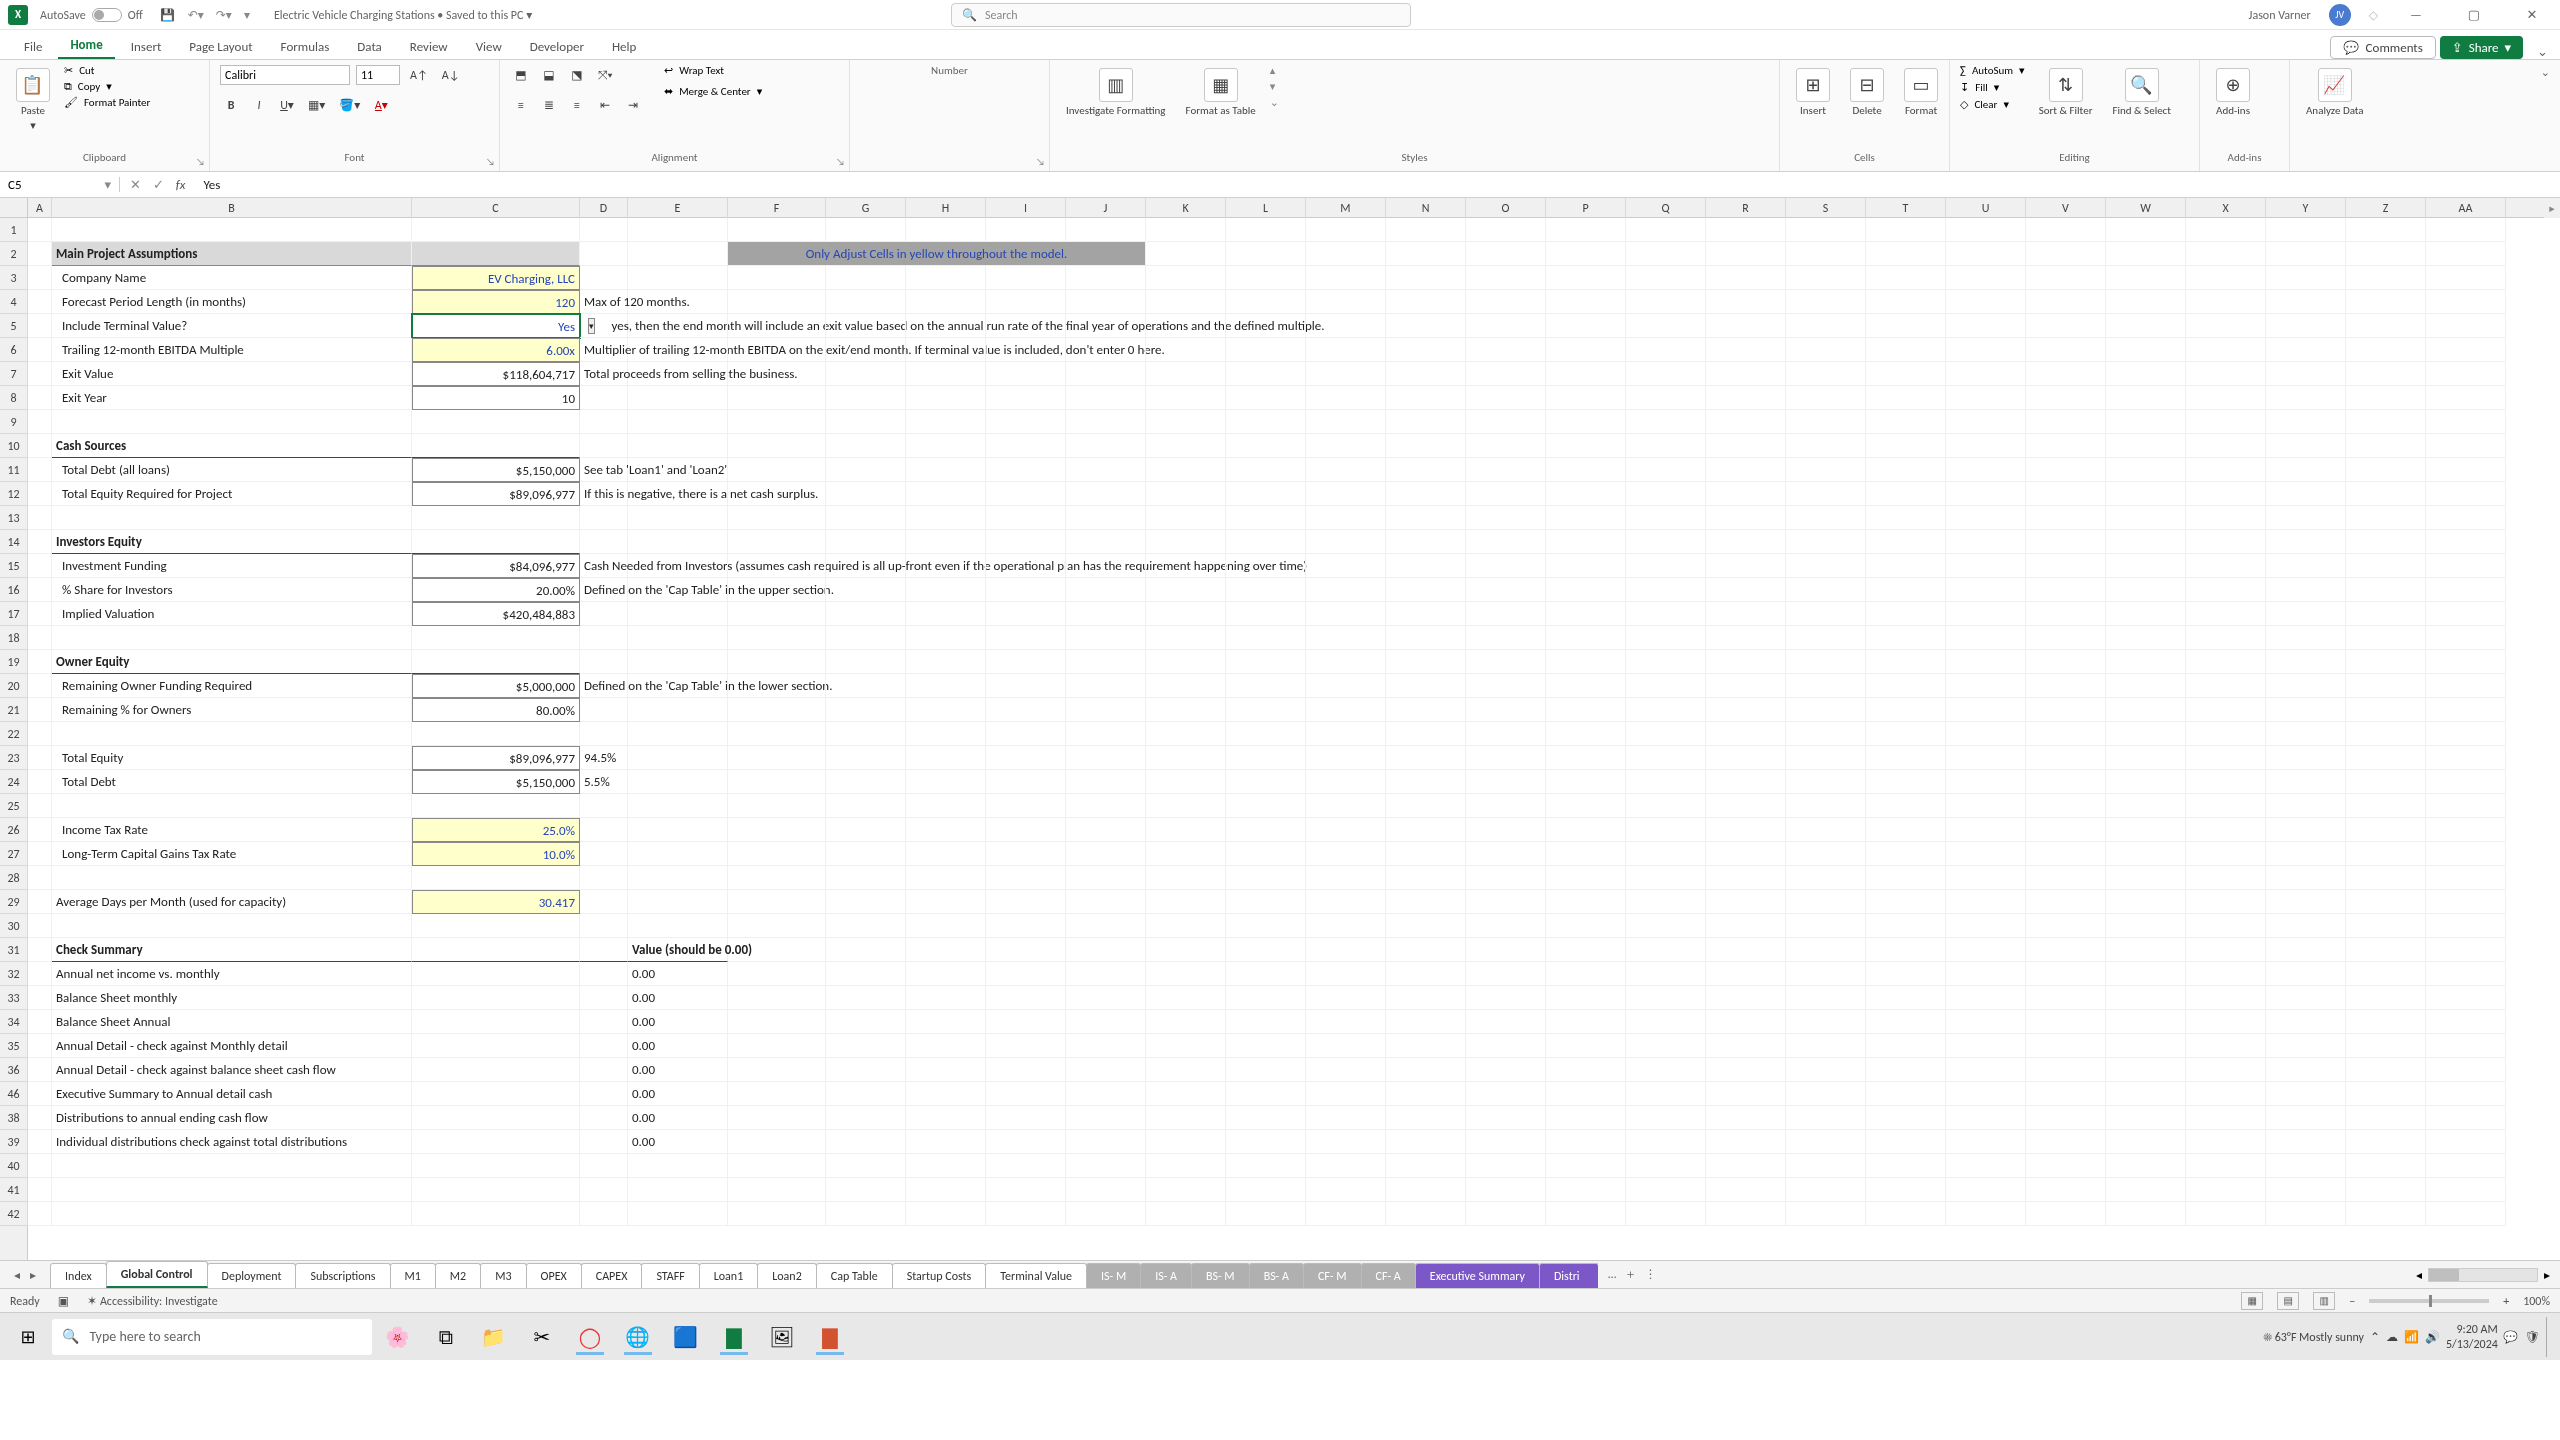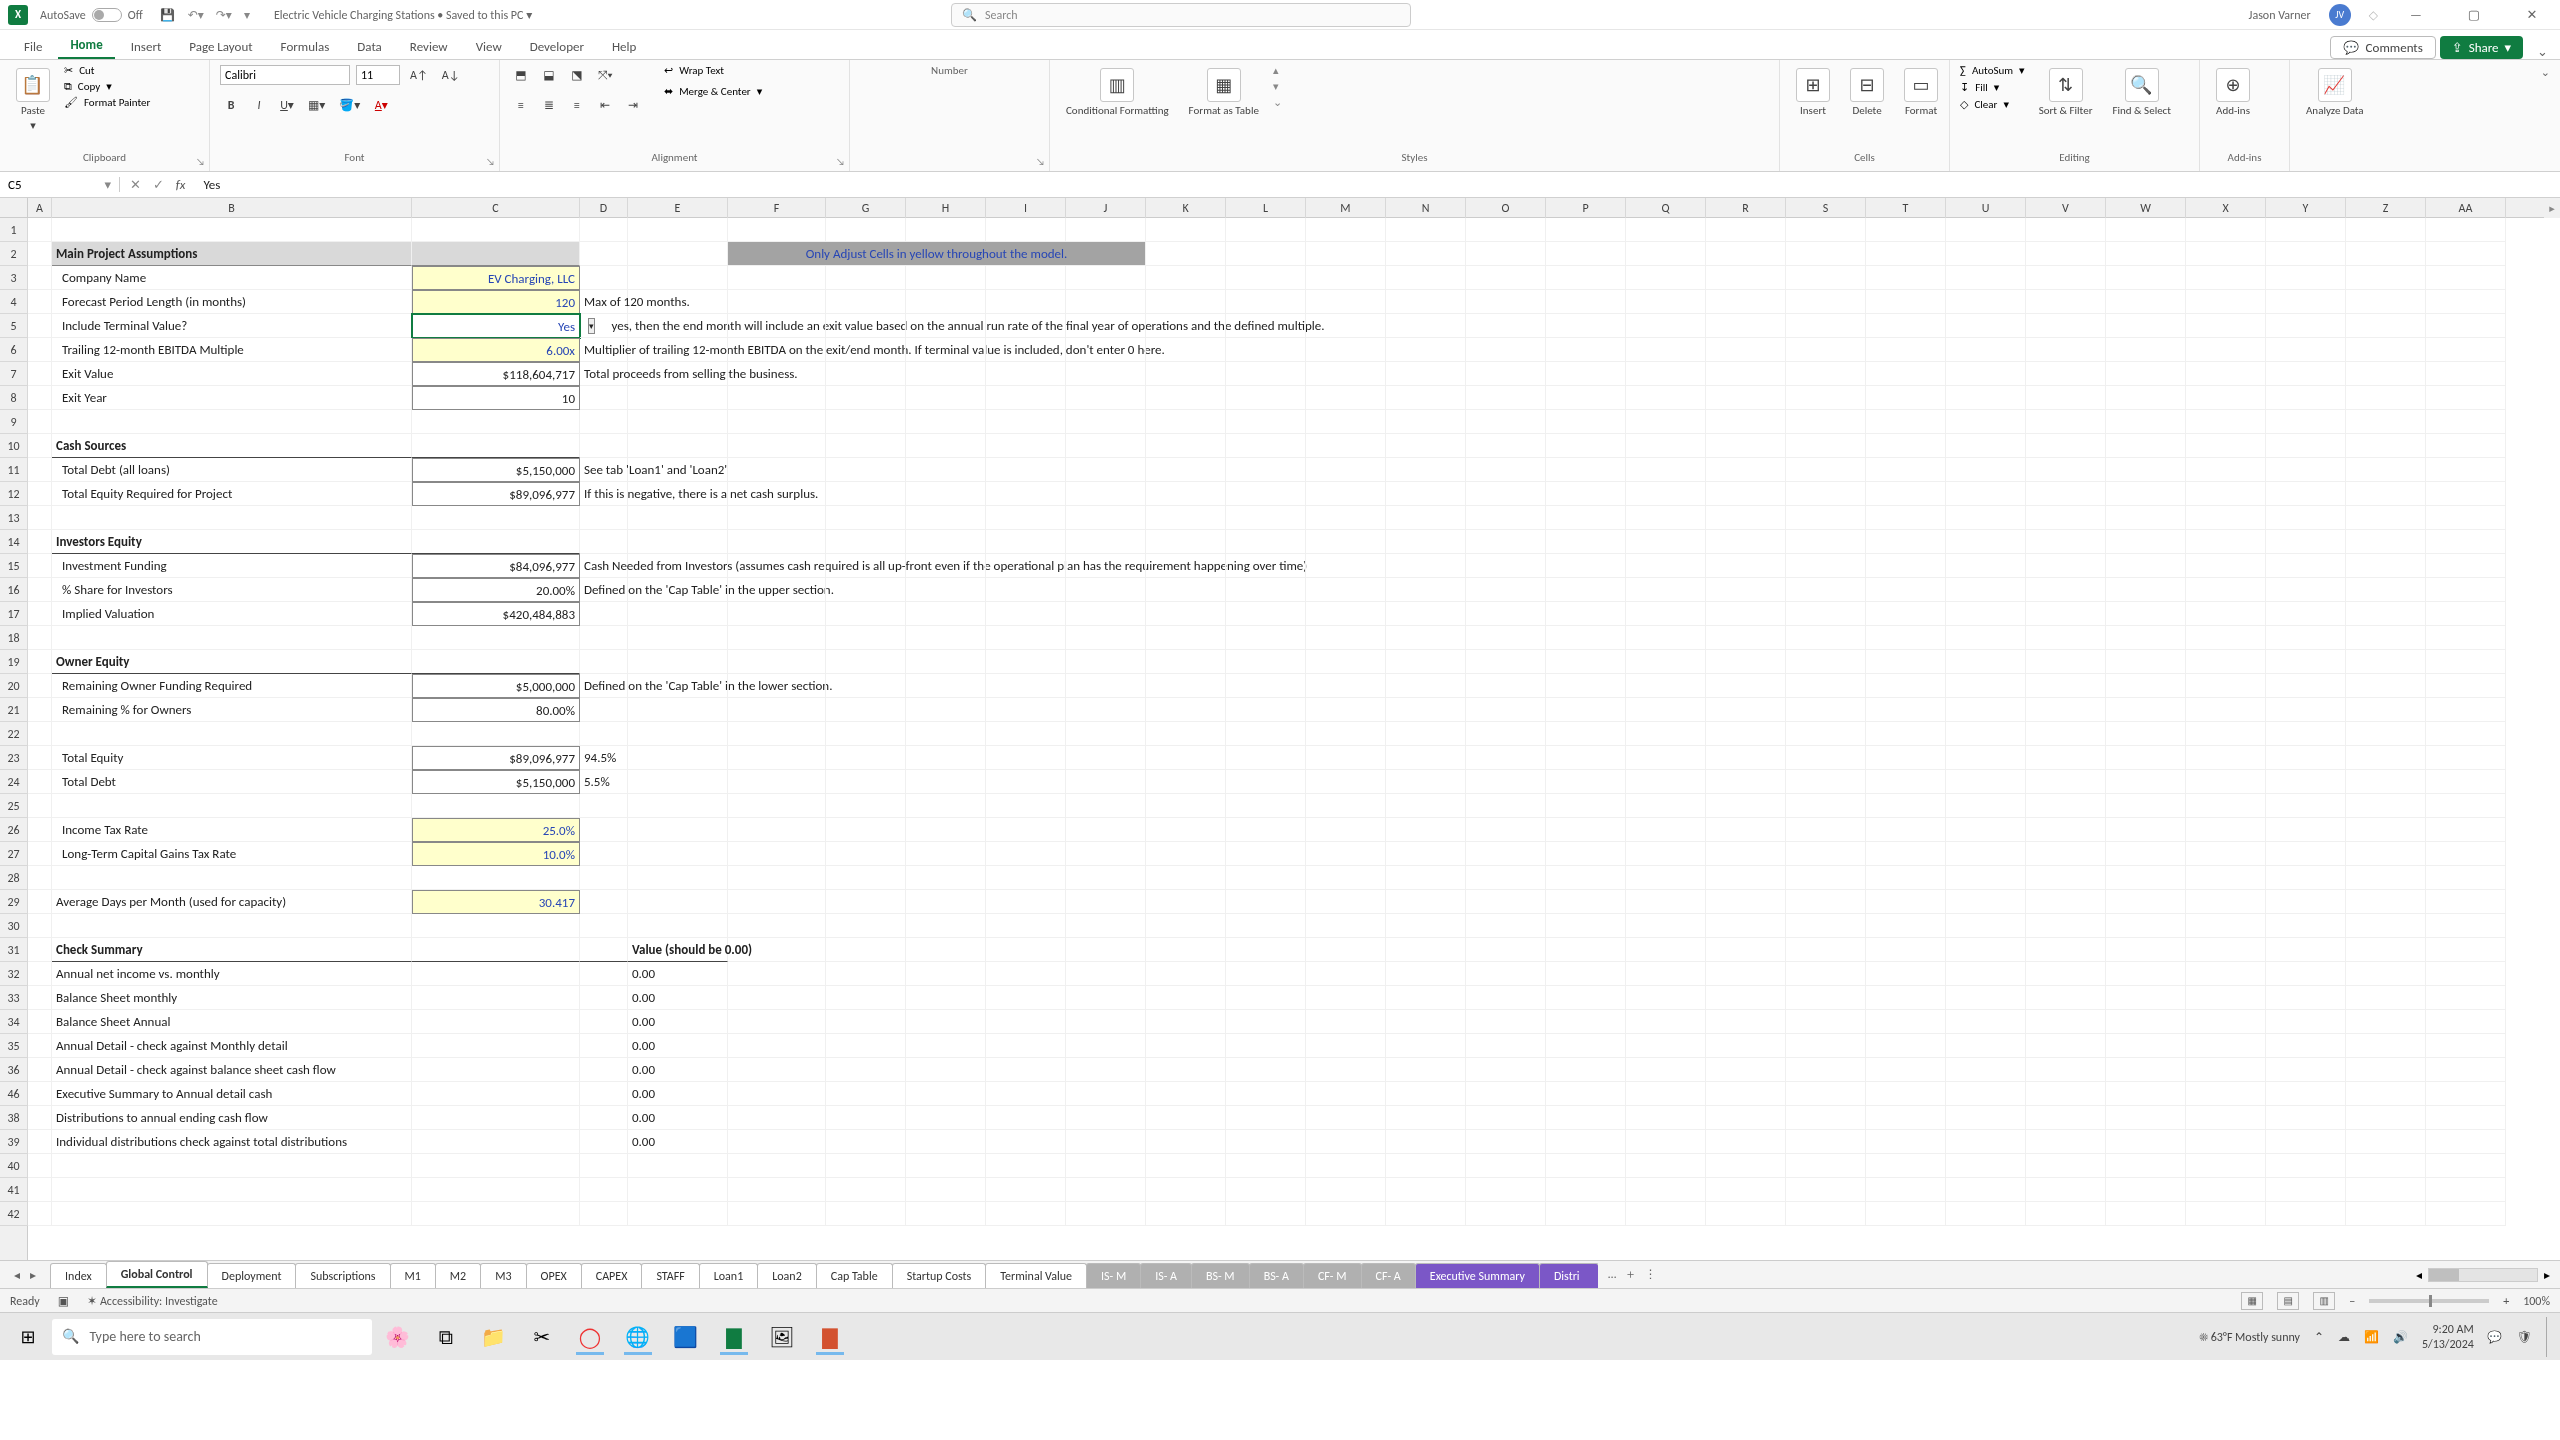--- a/index.html
+++ b/index.html
@@ -99,21 +99,21 @@
 #status .viewbtn { width: 22px; height: 18px; border: 1px solid #bbb; display: flex; align-items: center; justify-content: center; font-size: 10px; }
 #status .zoomslider { width: 120px; height: 4px; background: #ccc; position: relative; }
 #status .zoomslider::after { content: ""; position: absolute; left: 50%; top: -4px; width: 3px; height: 12px; background: #888; }
 
 
 #taskbar { height: 48px; background: #e8e8e8; display: flex; align-items: center; padding: 0 8px; gap: 4px; border-top: 1px solid #ccc; }
 #taskbar .start { width: 40px; height: 40px; display: flex; align-items: center; justify-content: center; font-size: 18px; }
 #taskbar .searchbox { width: 320px; height: 36px; background: #fff; border-radius: 3px; display: flex; align-items: center; padding: 0 10px; gap: 10px; color: #666; font-size: 14px; }
 #taskbar .ico { width: 44px; height: 40px; display: flex; align-items: center; justify-content: center; font-size: 20px; position: relative; }
 #taskbar .ico.active::after { content: ""; position: absolute; bottom: 2px; left: 8px; right: 8px; height: 3px; background: #76b9ed; }
-#taskbar .tray { margin-left: auto; display: flex; align-items: center; gap: 14px; font-size: 12px; color: #444; }
+#taskbar .tray { margin-left: auto; display: flex; align-items: center; gap: 6px; font-size: 12px; color: #444; }
 #taskbar .clock { text-align: right; line-height: 1.2; font-size: 12px; }
 </style>
 </head>
 <body>
 
 <div id="titlebar">
   <div class="xl">X</div>
   <div class="autosave">
     <span>AutoSave</span>
     <span class="pill"></span>
@@ -255,21 +255,21 @@
 
   <div class="group" style="width:200px">
     <div class="label">Number</div>
     <div class="launch">↘</div>
   </div>
 
   <div class="group" style="width:730px">
     <div class="body">
       <div class="bigbtn">
           <div class="bigicon">▥</div>
-          <span>Conditional Formatting</span>
+          <span>Investigate Formatting</span>
         </div>
       <div class="bigbtn">
           <div class="bigicon">▦</div>
           <span>Format as Table</span>
         </div>
       <div class="vstack" style="justify-content:space-around;color:#888">
         <span>▴</span>
         <span>▾</span>
         <span>⌄</span>
       </div>

